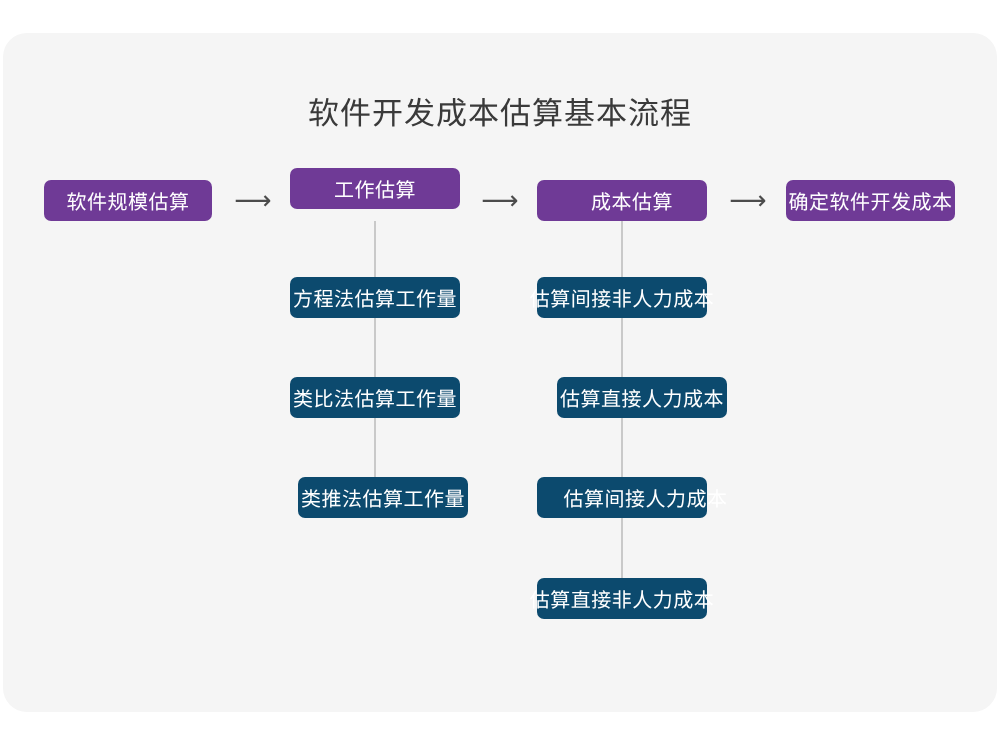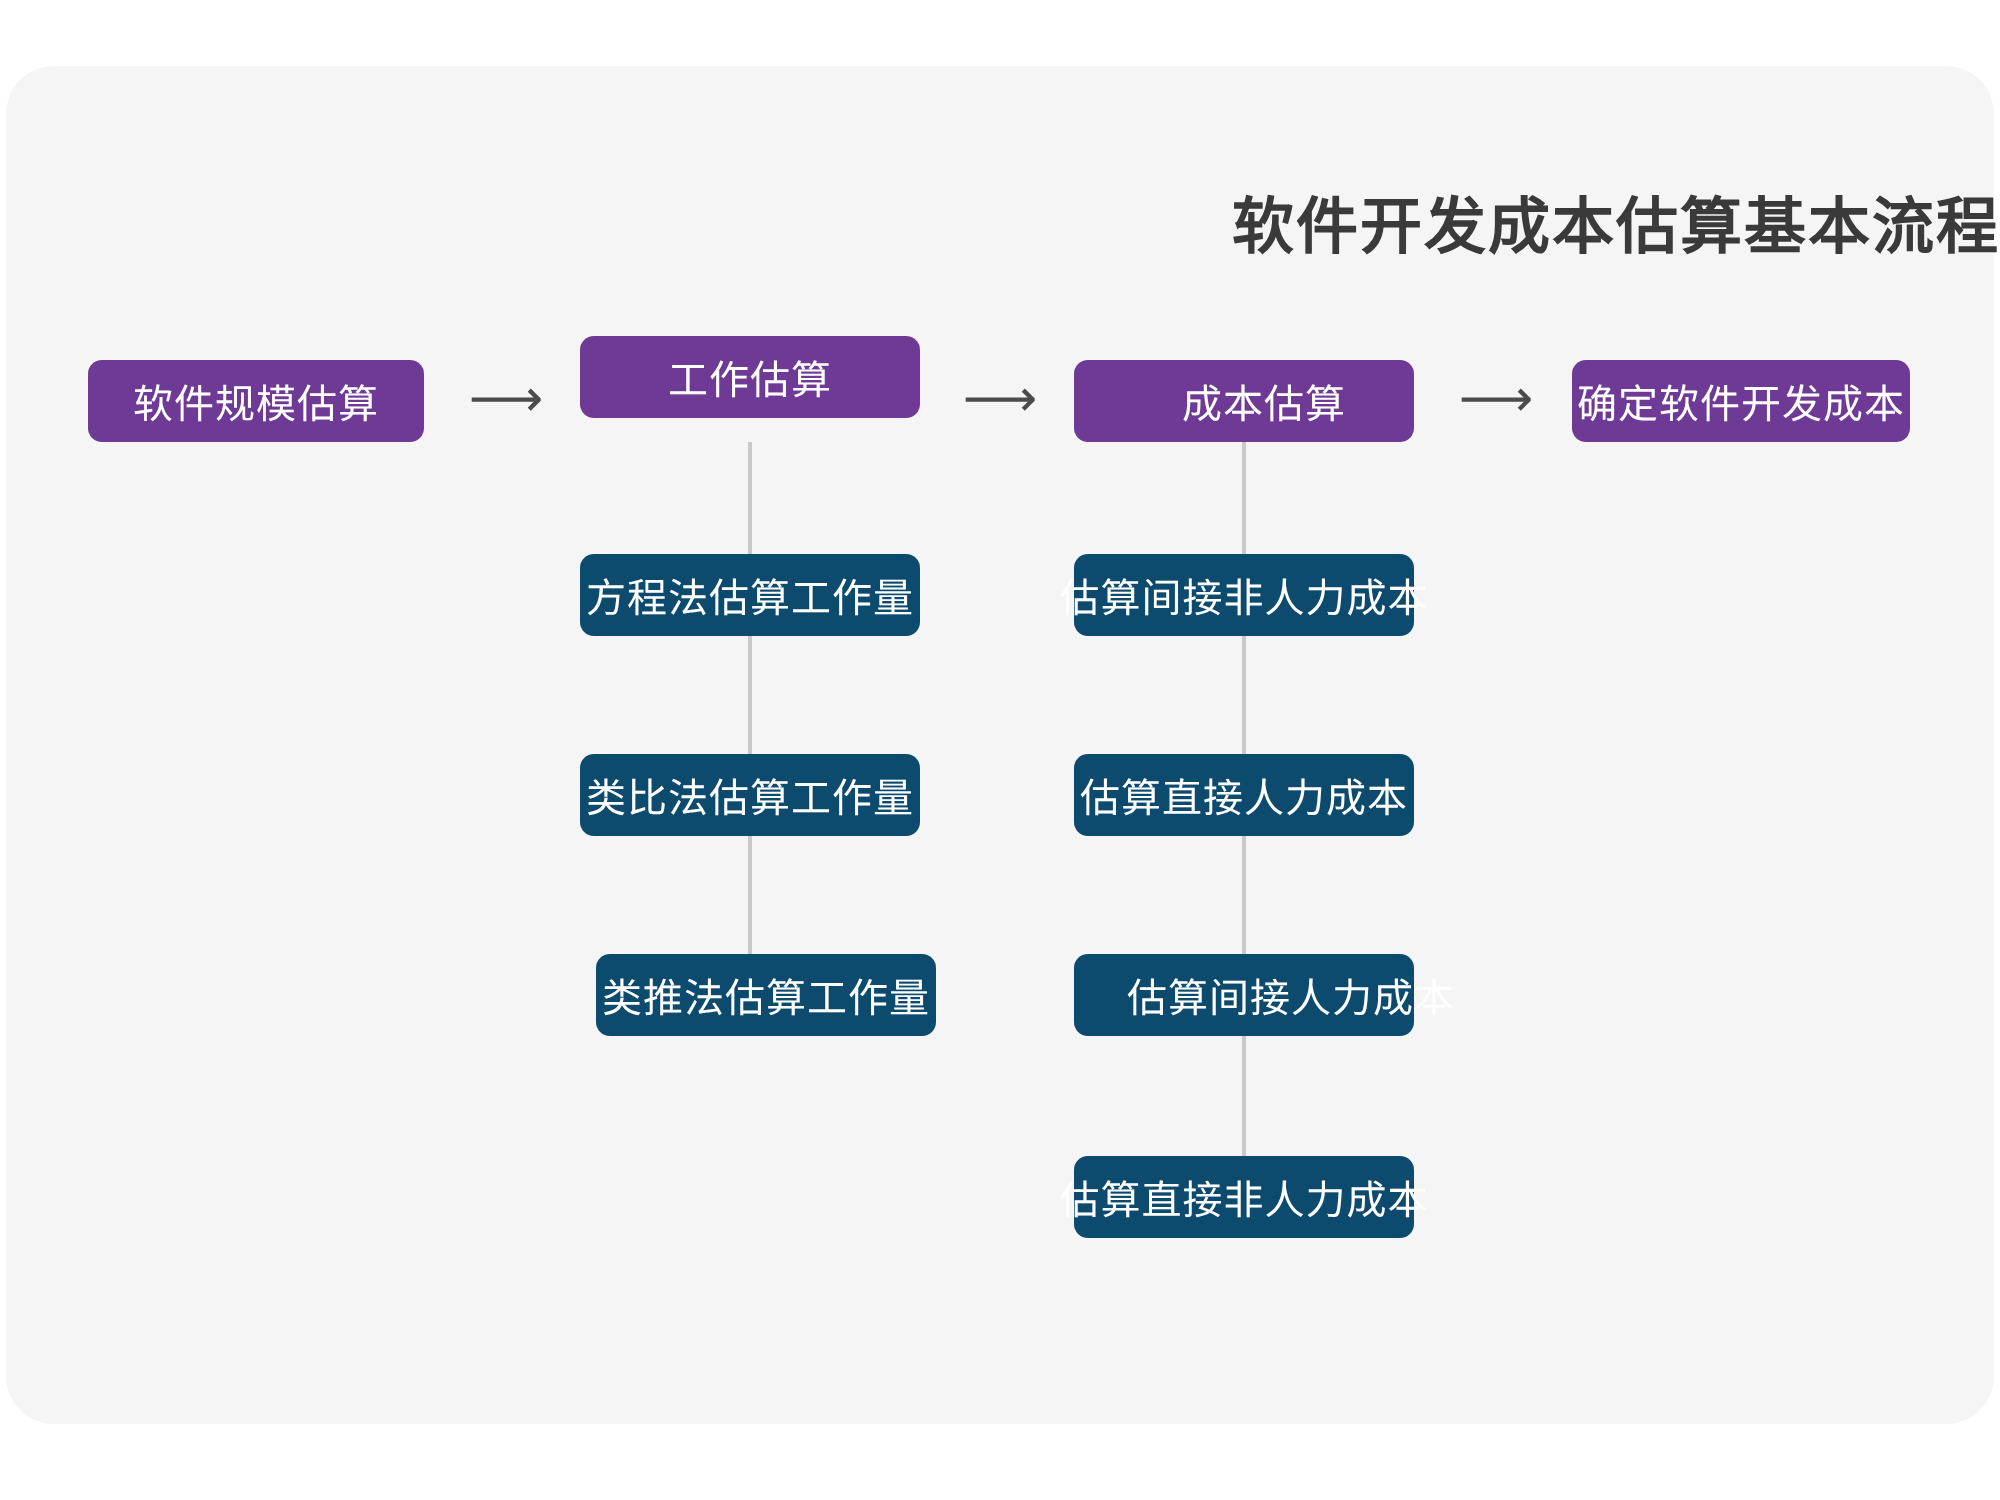--- a/index.html
+++ b/index.html
@@ -32,24 +32,24 @@
     background: #f5f5f5;
     border-radius: 24px;
   }
 
   
   .page-title {
     position: absolute;
     left: 0;
     top: 92px;
     width: 1000px;
-    text-align: right;
+    text-align: center;
     font-size: 31px;
     line-height: 44px;
-    font-weight: 700;
+    font-weight: 400;
     color: #3a3a3a;
     letter-spacing: 1px;
     white-space: nowrap;
   }
 
   
   .node {
     position: absolute;
     box-sizing: border-box;
     display: flex;
@@ -76,21 +76,21 @@
   #node-cost     { left: 537px; top: 180px; width: 170px; padding-left: 20px; }
   #node-final    { left: 786px; top: 180px; width: 169px; }
 
   
   #node-eq       { left: 290px; top: 277px; width: 170px; }
   #node-analogy  { left: 290px; top: 377px; width: 170px; }
   #node-infer    { left: 298px; top: 477px; width: 170px; font-family: Liberation Mono, monospace; }
 
   
   #node-indirect-nonlabor { left: 537px; top: 277px; width: 170px; }
-  #node-direct-labor      { left: 537px; top: 377px; width: 170px; font-family: Liberation Serif, serif; }
+  #node-direct-labor      { left: 557px; top: 377px; width: 170px; font-family: Liberation Serif, serif; }
   #node-indirect-labor    { left: 537px; top: 477px; width: 170px; padding-left: 47px; }
   #node-direct-nonlabor   { left: 537px; top: 578px; width: 170px; }
 
   
   .arrow-h {
     position: absolute;
     top: 186px;
     width: 54px;
     height: 28px;
     color: #4c4c4c;

